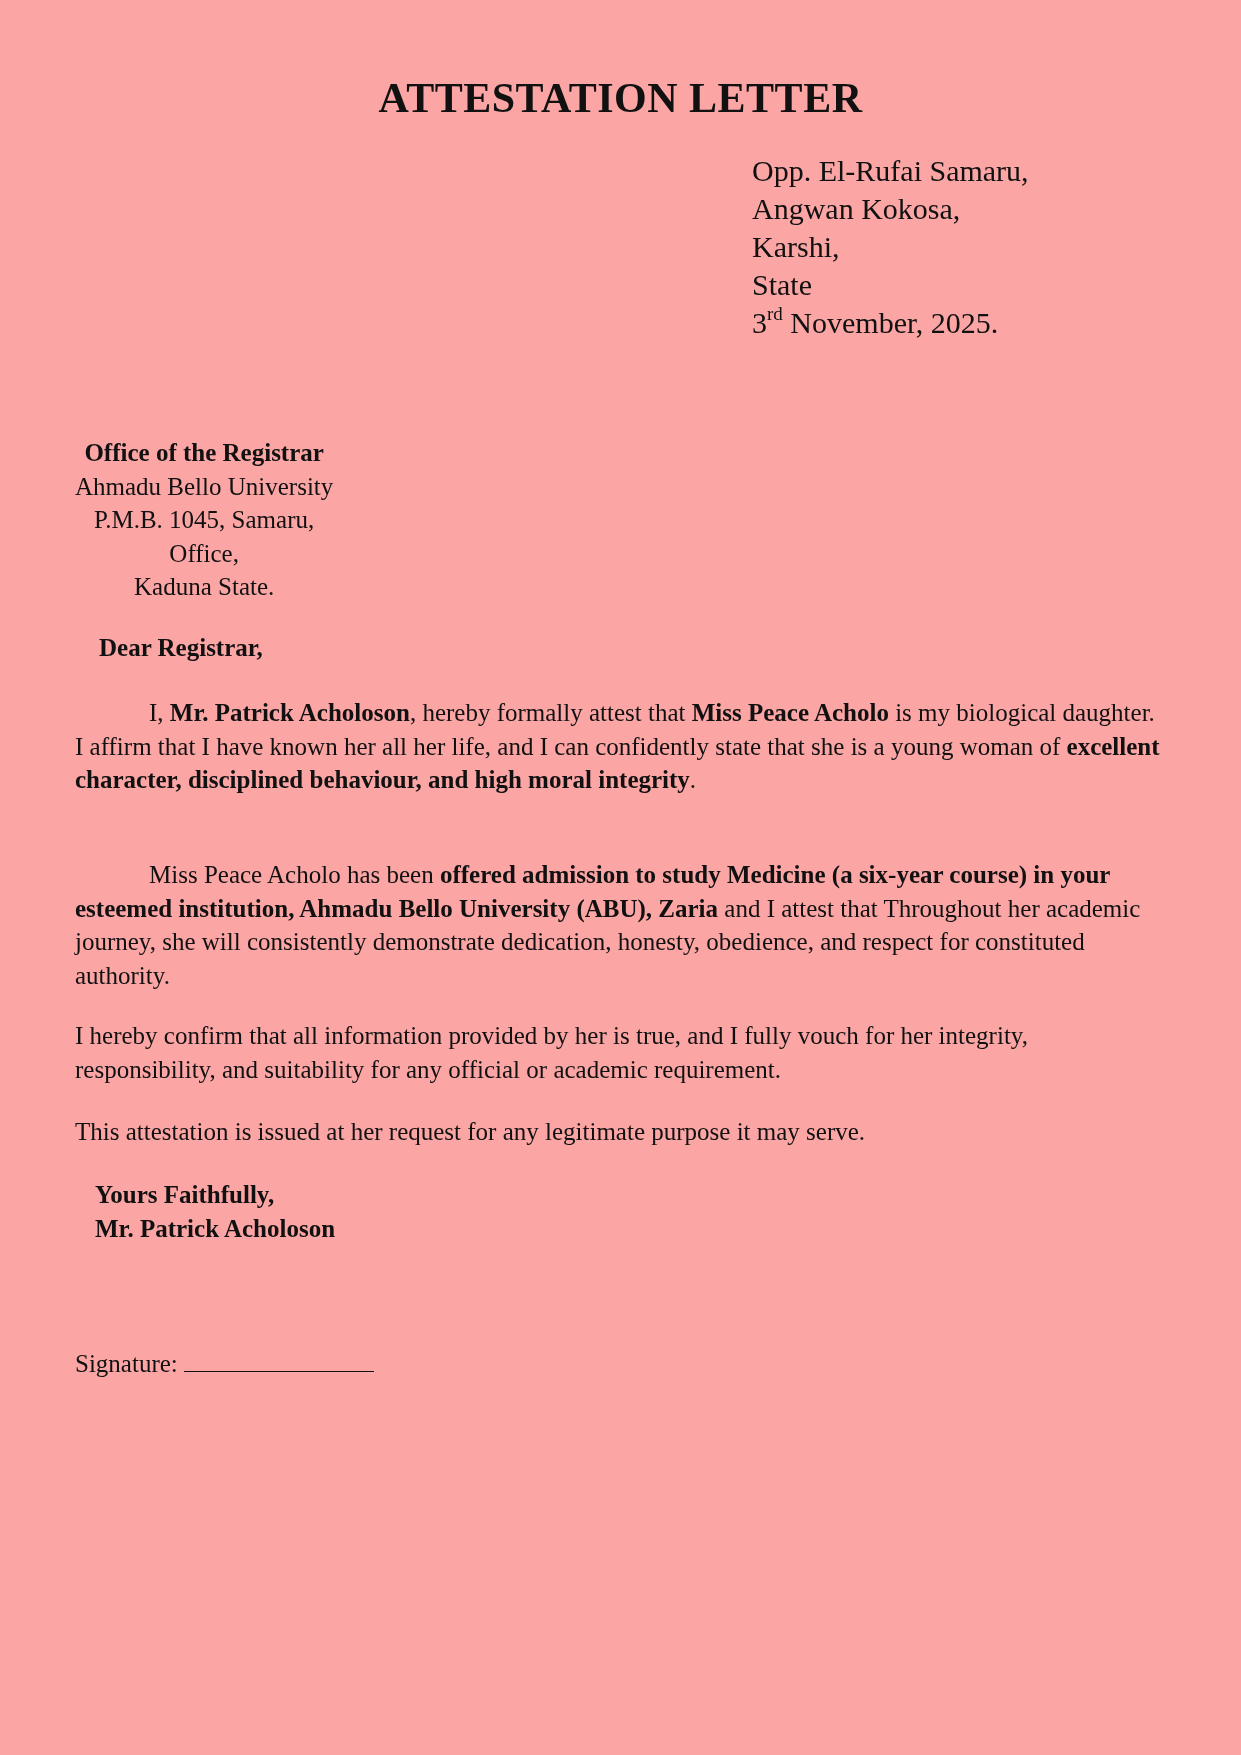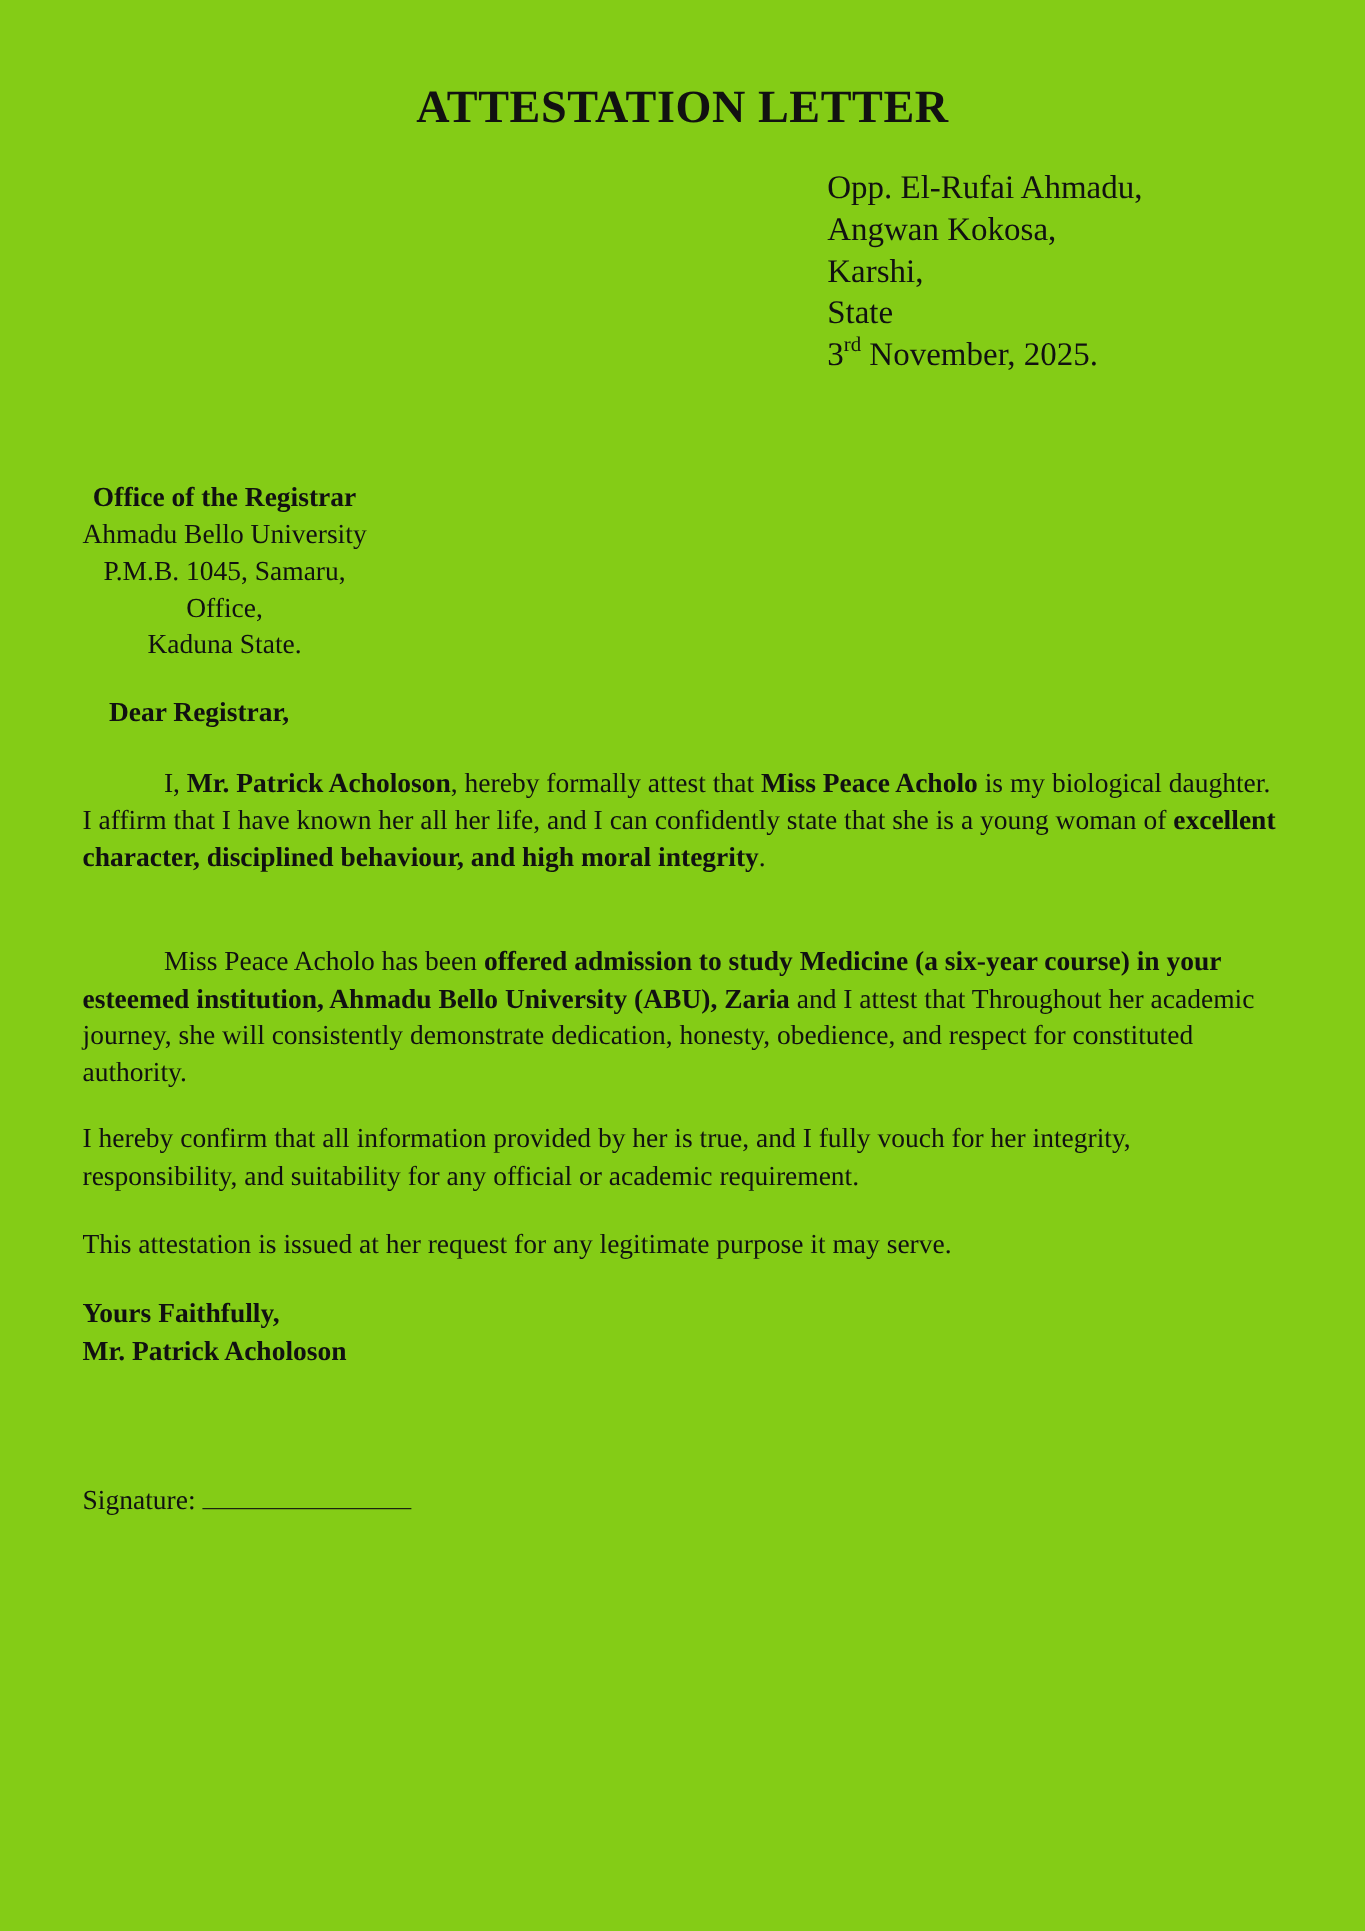--- a/index.html
+++ b/index.html
@@ -13,21 +13,21 @@
       position: relative;
       overflow: hidden;
       font-family: "Liberation Serif", "DejaVu Serif", serif;
       color: #111111;
     }
     .page {
       position: absolute;
       left: 0; top: 0;
       width: 1241px;
       height: 1755px;
-      background: #84cc16;
+      background: #fca5a5;
     }
     .title {
       position: absolute;
       top: 74px;
       left: 0;
       width: 1241px;
       text-align: center;
       font-weight: bold;
       font-size: 42px;
       letter-spacing: 0.5px;
@@ -80,21 +80,21 @@
     #para3 { top: 1019px; }
     #para4 { top: 1115px; }
     .closing {
       position: absolute;
       left: 75px;
       top: 1178px;
       font-size: 25px;
       line-height: 33.5px;
       font-weight: bold;
     }
-    .closing div { white-space: nowrap; }
+    .closing div { white-space: nowrap; margin-left: 20px; }
     .signature-line {
       position: absolute;
       left: 75px;
       top: 1347px;
       font-size: 25px;
       white-space: nowrap;
     }
     .signature-blank {
       display: inline-block;
       width: 190px;
@@ -105,21 +105,21 @@
     }
   </style>
 </head>
 <body>
 
 <div class="page">
 
   <h1 class="title">ATTESTATION LETTER</h1>
 
   <div class="sender-address">
-    <div>Opp. El-Rufai Ahmadu,</div>
+    <div>Opp. El-Rufai Samaru,</div>
     <div>Angwan Kokosa,</div>
     <div>Karshi,</div>
     <div>State</div>
     <div><span>3</span><sup>rd</sup><span> November, 2025.</span></div>
   </div>
 
   <div class="recipient">
     <div class="bold">Office of the Registrar</div>
     <div>Ahmadu Bello University</div>
     <div>P.M.B. 1045, Samaru,</div>

